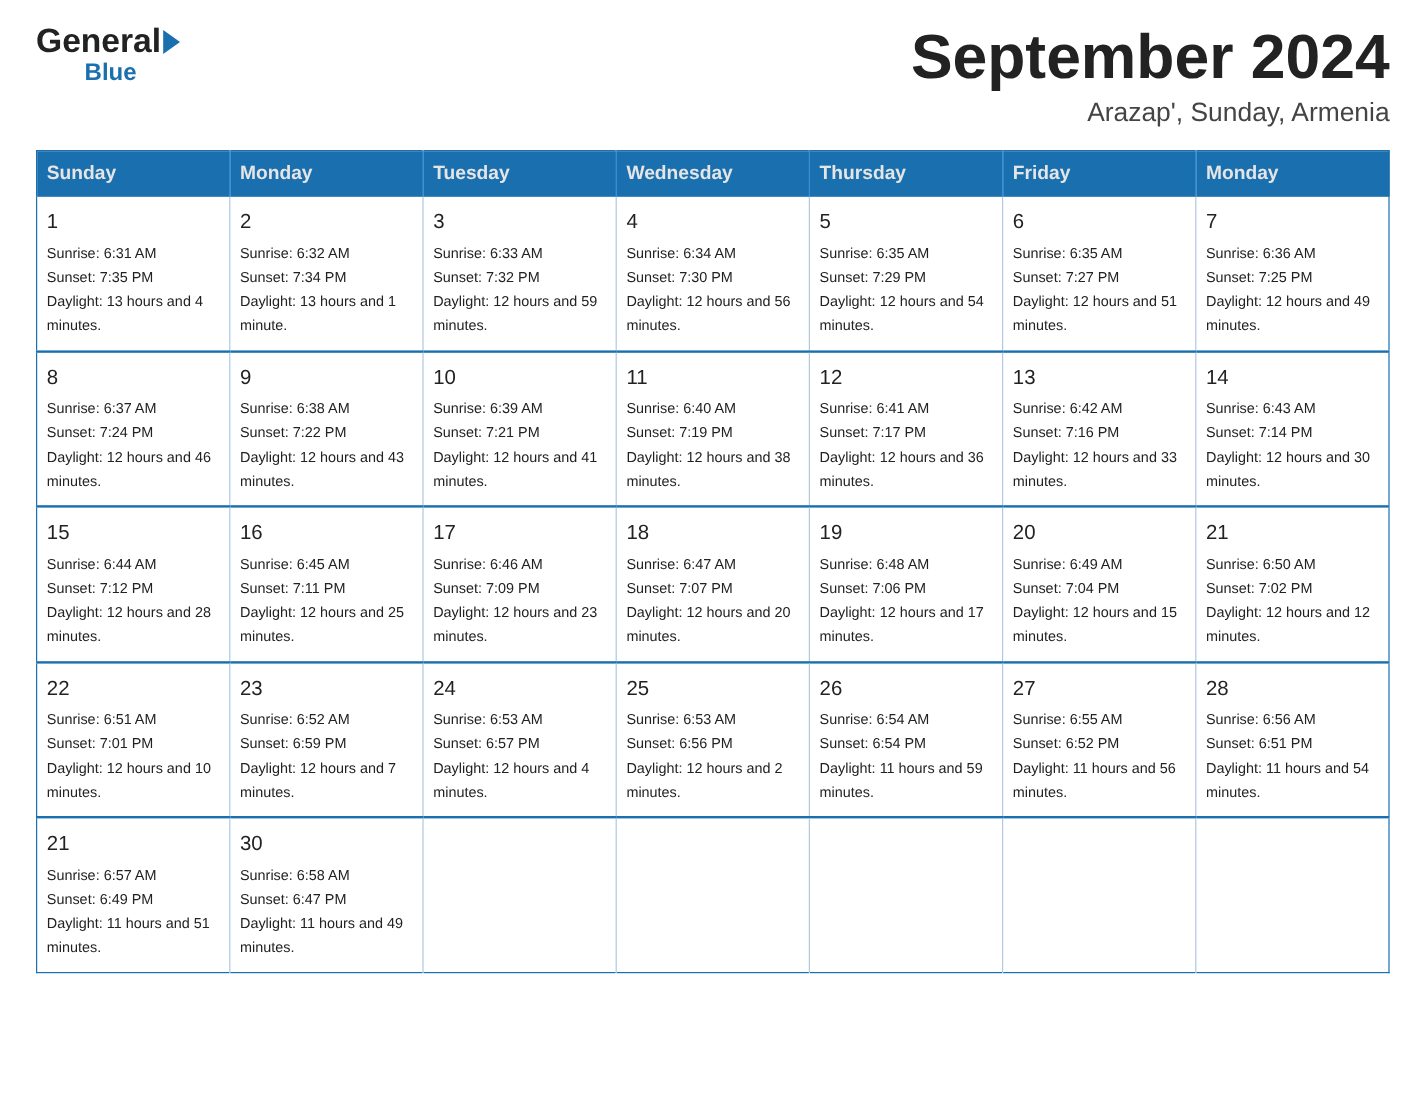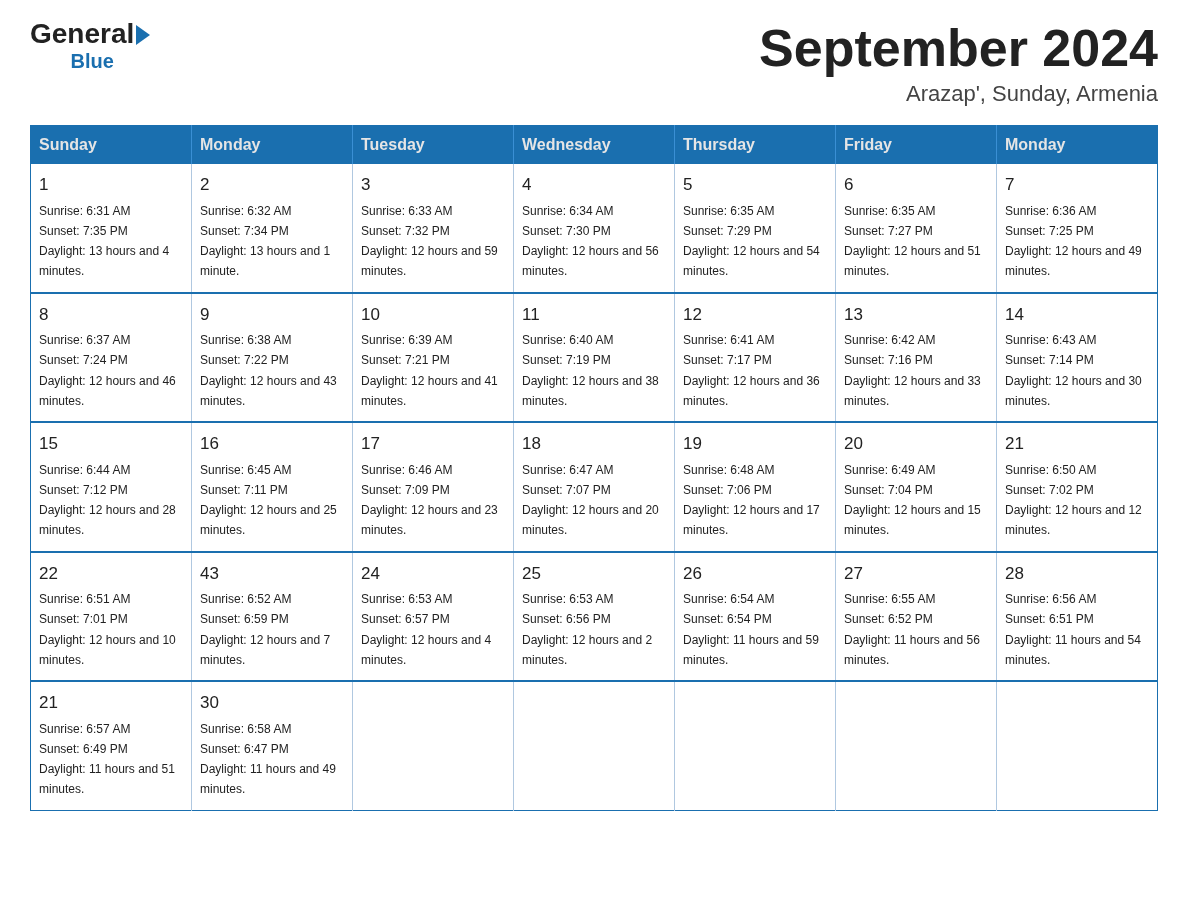--- a/index.html
+++ b/index.html
@@ -184,21 +184,21 @@
         <td><span class="day-number">19</span>
         <span class="day-info">Sunrise: 6:48 AM<br>Sunset: 7:06 PM<br>Daylight: 12 hours and 17 minutes.</span></td>
         <td><span class="day-number">20</span>
         <span class="day-info">Sunrise: 6:49 AM<br>Sunset: 7:04 PM<br>Daylight: 12 hours and 15 minutes.</span></td>
         <td><span class="day-number">21</span>
         <span class="day-info">Sunrise: 6:50 AM<br>Sunset: 7:02 PM<br>Daylight: 12 hours and 12 minutes.</span></td>
       </tr>
       <tr>
         <td><span class="day-number">22</span>
         <span class="day-info">Sunrise: 6:51 AM<br>Sunset: 7:01 PM<br>Daylight: 12 hours and 10 minutes.</span></td>
-        <td><span class="day-number">43</span>
+        <td><span class="day-number">23</span>
         <span class="day-info">Sunrise: 6:52 AM<br>Sunset: 6:59 PM<br>Daylight: 12 hours and 7 minutes.</span></td>
         <td><span class="day-number">24</span>
         <span class="day-info">Sunrise: 6:53 AM<br>Sunset: 6:57 PM<br>Daylight: 12 hours and 4 minutes.</span></td>
         <td><span class="day-number">25</span>
         <span class="day-info">Sunrise: 6:53 AM<br>Sunset: 6:56 PM<br>Daylight: 12 hours and 2 minutes.</span></td>
         <td><span class="day-number">26</span>
         <span class="day-info">Sunrise: 6:54 AM<br>Sunset: 6:54 PM<br>Daylight: 11 hours and 59 minutes.</span></td>
         <td><span class="day-number">27</span>
         <span class="day-info">Sunrise: 6:55 AM<br>Sunset: 6:52 PM<br>Daylight: 11 hours and 56 minutes.</span></td>
         <td><span class="day-number">28</span>

